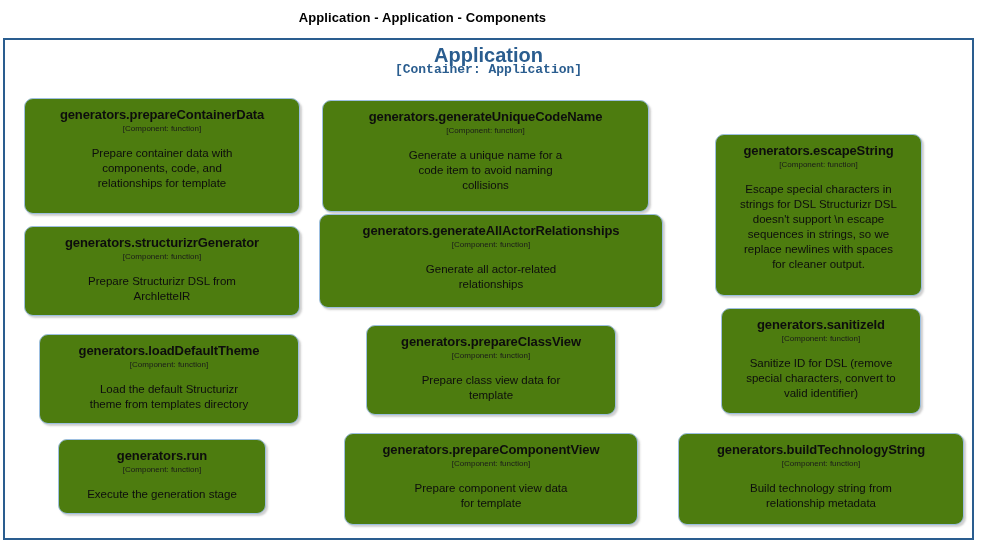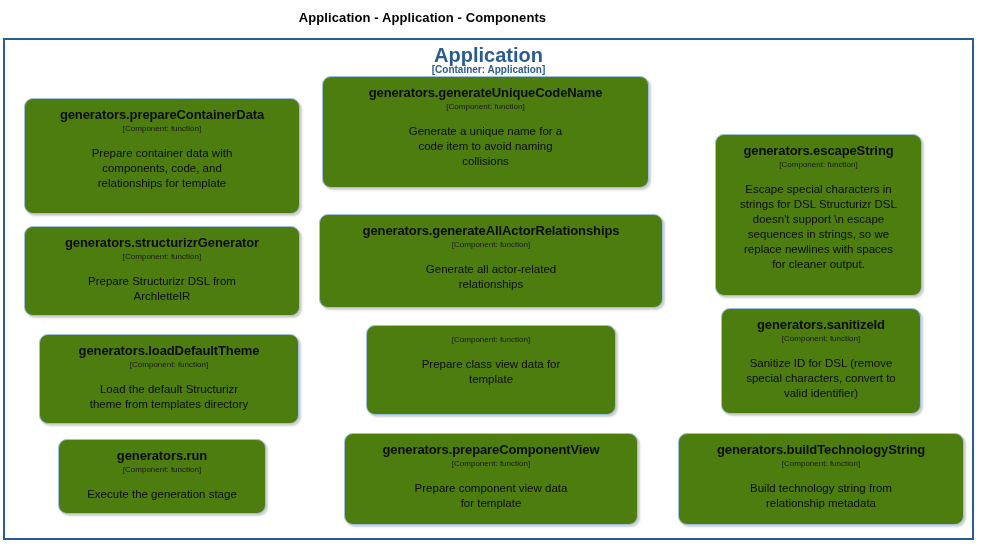--- a/index.html
+++ b/index.html
@@ -45,24 +45,25 @@
     width: 100%;
     text-align: center;
   }
   .boundary-name {
     font-size: 20px;
     font-weight: bold;
     color: #2a5d8f;
     line-height: 17px;
   }
   .boundary-meta {
-    font-size: 10px;
+    font-size: 13px;
     font-weight: bold;
     color: #2a5d8f;
     line-height: 12px;
+    font-family: Liberation Mono, monospace;
   }
 
   .component {
     position: absolute;
     background: #4d7c0f;
     border: 1px solid #9dbfe0;
     border-radius: 9px;
     box-sizing: border-box;
     box-shadow: 2px 2px 2px rgba(130,130,130,0.38);
     padding: 8px 8px 8px 8px;
@@ -123,36 +124,37 @@
     <div class="comp-desc">Load the default Structurizr
 theme from templates directory</div>
   </div>
 
   <div class="component" style="left:53px; top:399px; width:208px; height:75px;">
     <div class="comp-name">generators.run</div>
     <div class="comp-type">[Component: function]</div>
     <div class="comp-desc">Execute the generation stage</div>
   </div>
 
-  <div class="component" style="left:317px; top:36px; width:327px; height:112px;">
+  <div class="component" style="left:317px; top:60px; width:327px; height:112px;">
     <div class="comp-name">generators.generateUniqueCodeName</div>
     <div class="comp-type">[Component: function]</div>
     <div class="comp-desc">Generate a unique name for a
 code item to avoid naming
 collisions</div>
   </div>
 
   <div class="component" style="left:314px; top:174px; width:344px; height:94px;">
     <div class="comp-name">generators.generateAllActorRelationships</div>
     <div class="comp-type">[Component: function]</div>
     <div class="comp-desc">Generate all actor-related
 relationships</div>
   </div>
 
   <div class="component" style="left:361px; top:285px; width:250px; height:90px;">
+    <div class="comp-name">generators.prepareClassView</div>
     <div class="comp-type">[Component: function]</div>
     <div class="comp-desc">Prepare class view data for
 template</div>
   </div>
 
   <div class="component" style="left:339px; top:393px; width:294px; height:92px;">
     <div class="comp-name">generators.prepareComponentView</div>
     <div class="comp-type">[Component: function]</div>
     <div class="comp-desc">Prepare component view data
 for template</div>

